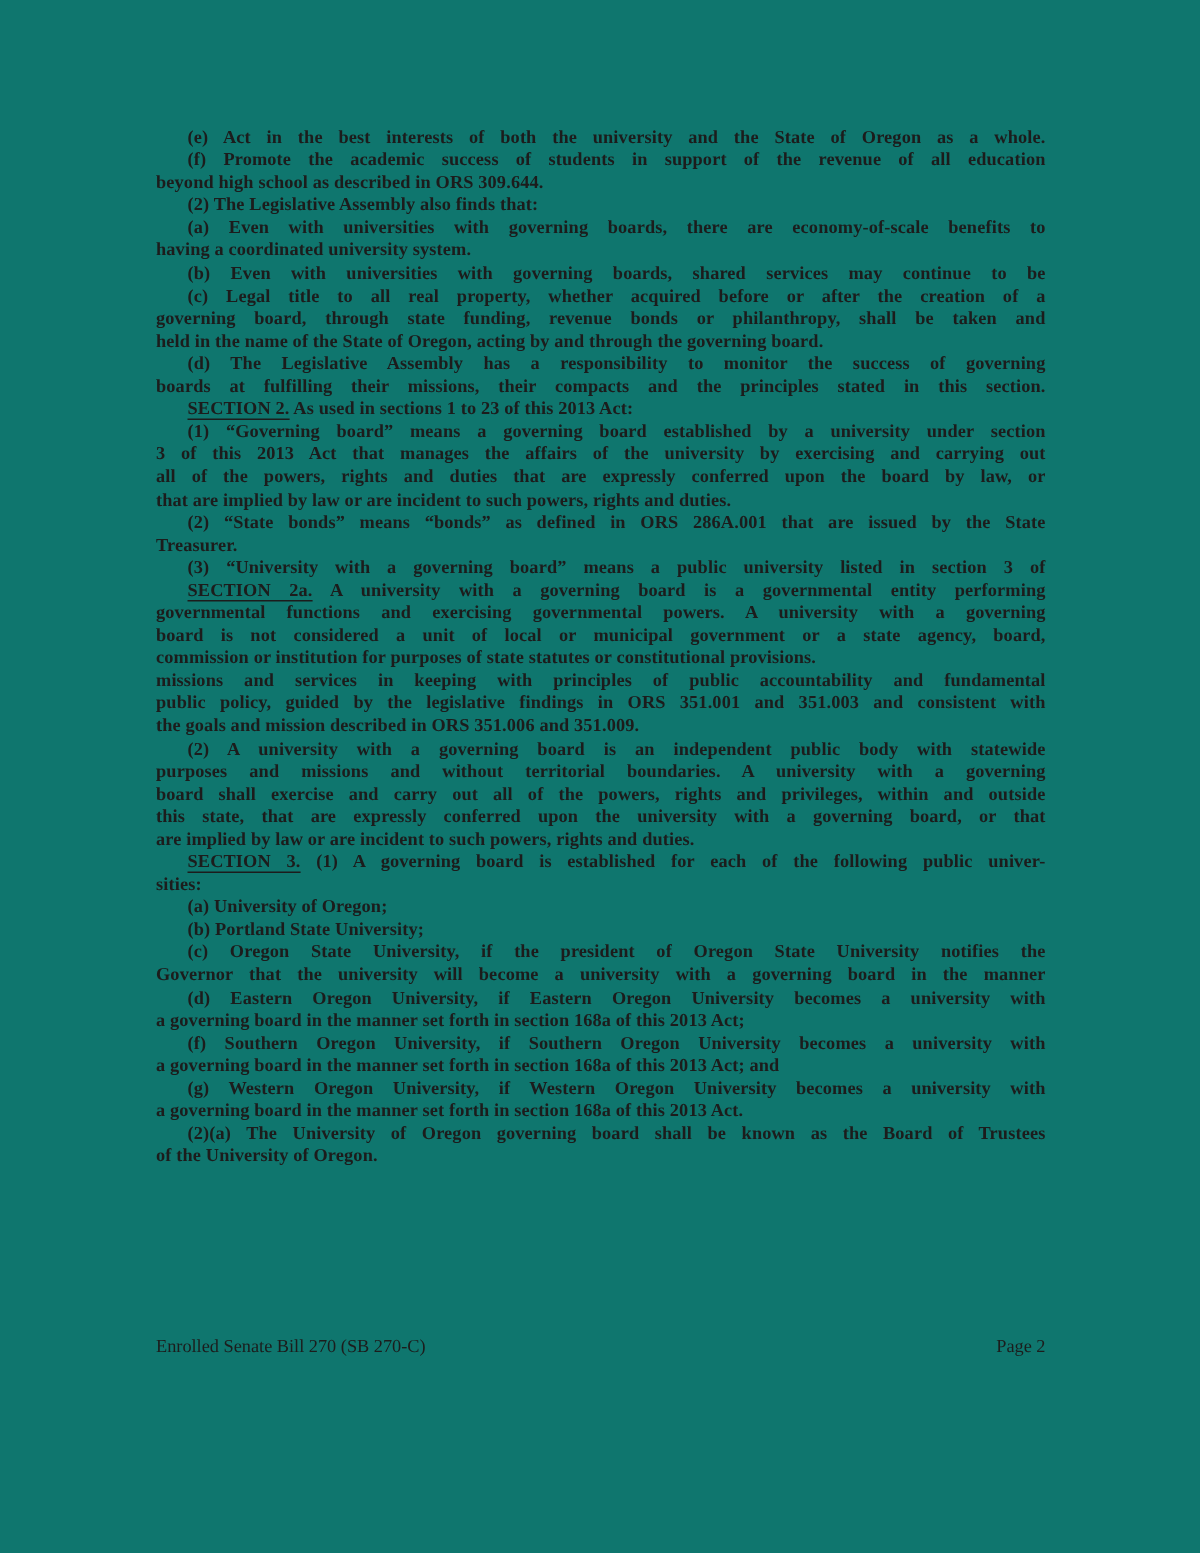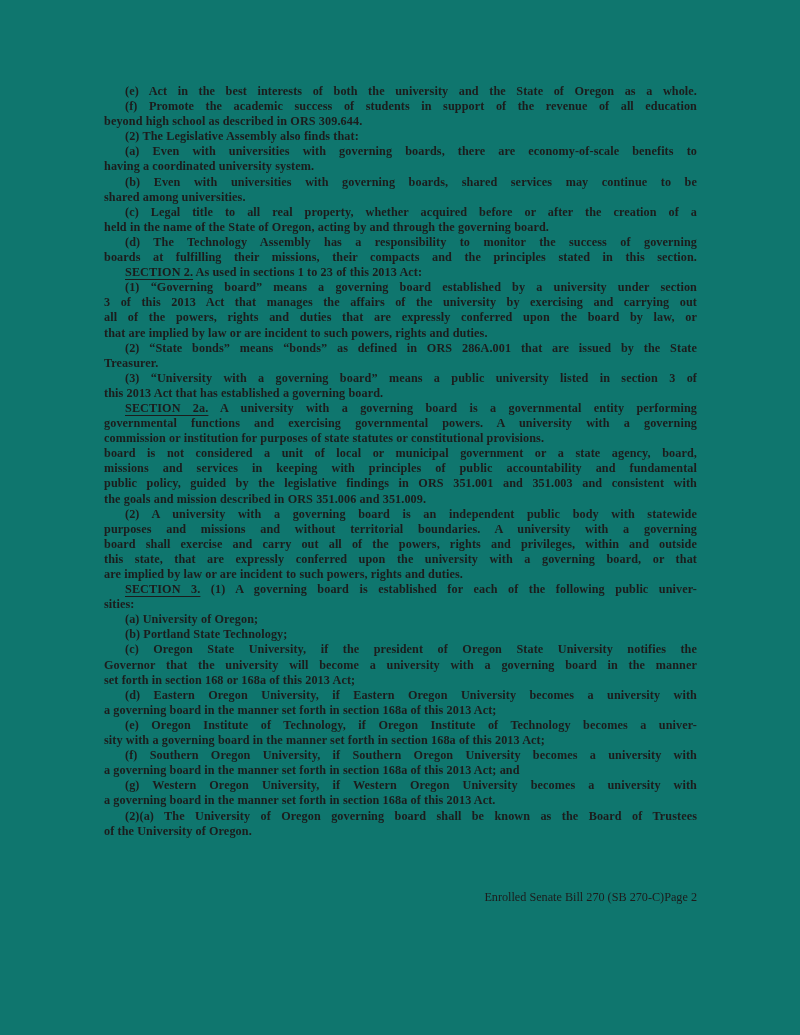--- a/index.html
+++ b/index.html
@@ -44,21 +44,21 @@
     text-underline-offset: 2.5px;
     text-decoration-thickness: 1px;
     text-align: center;
   }
   .page-footer {
     position: absolute;
     left: 104px;
     top: 890px;
     width: 593px;
     display: flex;
-    justify-content: flex-end;
+    justify-content: space-between;
     color: #1c1c1c;
     font-weight: normal;
     font-size: 12.2px;
     line-height: 15.1px;
   }
 </style>
 </head>
 <body>
 
 <div class="page">
@@ -72,52 +72,51 @@
       </div>
       <div class="paragraph">
         <div class="line indent">(2) The Legislative Assembly also finds that:</div>
       </div>
       <div class="paragraph">
         <div class="line indent stretch">(a) Even with universities with governing boards, there are economy-of-scale benefits to</div>
         <div class="line">having a coordinated university system.</div>
       </div>
       <div class="paragraph">
         <div class="line indent stretch">(b) Even with universities with governing boards, shared services may continue to be</div>
-        <div class="line">shared among universities.</div>
       </div>
       <div class="paragraph">
         <div class="line indent stretch">(c) Legal title to all real property, whether acquired before or after the creation of a</div>
+        <div class="line stretch">governing board, through state funding, revenue bonds or philanthropy, shall be taken and</div>
         <div class="line">held in the name of the State of Oregon, acting by and through the governing board.</div>
       </div>
       <div class="paragraph">
-        <div class="line indent stretch">(d) The Technology Assembly has a responsibility to monitor the success of governing</div>
+        <div class="line indent stretch">(d) The Legislative Assembly has a responsibility to monitor the success of governing</div>
         <div class="line stretch">boards at fulfilling their missions, their compacts and the principles stated in this section.</div>
       </div>
       <div class="paragraph">
         <div class="line indent"><span class="section-label">SECTION 2.</span> As used in sections 1 to 23 of this 2013 Act:</div>
       </div>
       <div class="paragraph">
         <div class="line indent stretch">(1) “Governing board” means a governing board established by a university under section</div>
         <div class="line stretch">3 of this 2013 Act that manages the affairs of the university by exercising and carrying out</div>
         <div class="line stretch">all of the powers, rights and duties that are expressly conferred upon the board by law, or</div>
         <div class="line">that are implied by law or are incident to such powers, rights and duties.</div>
       </div>
       <div class="paragraph">
         <div class="line indent stretch">(2) “State bonds” means “bonds” as defined in ORS 286A.001 that are issued by the State</div>
         <div class="line">Treasurer.</div>
       </div>
       <div class="paragraph">
         <div class="line indent stretch">(3) “University with a governing board” means a public university listed in section 3 of</div>
-        <div class="line">this 2013 Act that has established a governing board.</div>
       </div>
       <div class="paragraph">
         <div class="line indent stretch"><span class="section-label">SECTION 2a.</span> A university with a governing board is a governmental entity performing</div>
         <div class="line stretch">governmental functions and exercising governmental powers. A university with a governing</div>
+        <div class="line stretch">board is not considered a unit of local or municipal government or a state agency, board,</div>
         <div class="line">commission or institution for purposes of state statutes or constitutional provisions.</div>
-        <div class="line stretch">board is not considered a unit of local or municipal government or a state agency, board,</div>
       </div>
       <div class="paragraph">
         <div class="line stretch">missions and services in keeping with principles of public accountability and fundamental</div>
         <div class="line stretch">public policy, guided by the legislative findings in ORS 351.001 and 351.003 and consistent with</div>
         <div class="line">the goals and mission described in ORS 351.006 and 351.009.</div>
       </div>
       <div class="paragraph">
         <div class="line indent stretch">(2) A university with a governing board is an independent public body with statewide</div>
         <div class="line stretch">purposes and missions and without territorial boundaries. A university with a governing</div>
         <div class="line stretch">board shall exercise and carry out all of the powers, rights and privileges, within and outside</div>
@@ -125,34 +124,29 @@
         <div class="line">are implied by law or are incident to such powers, rights and duties.</div>
       </div>
       <div class="paragraph">
         <div class="line indent stretch"><span class="section-label">SECTION 3.</span> (1) A governing board is established for each of the following public univer-</div>
         <div class="line">sities:</div>
       </div>
       <div class="paragraph">
         <div class="line indent">(a) University of Oregon;</div>
       </div>
       <div class="paragraph">
-        <div class="line indent">(b) Portland State Technology;</div>
+        <div class="line indent">(b) Portland State University;</div>
       </div>
       <div class="paragraph">
         <div class="line indent stretch">(c) Oregon State University, if the president of Oregon State University notifies the</div>
         <div class="line stretch">Governor that the university will become a university with a governing board in the manner</div>
-        <div class="line">set forth in section 168 or 168a of this 2013 Act;</div>
       </div>
       <div class="paragraph">
         <div class="line indent stretch">(d) Eastern Oregon University, if Eastern Oregon University becomes a university with</div>
         <div class="line">a governing board in the manner set forth in section 168a of this 2013 Act;</div>
-      </div>
-      <div class="paragraph">
-        <div class="line indent stretch">(e) Oregon Institute of Technology, if Oregon Institute of Technology becomes a univer-</div>
-        <div class="line">sity with a governing board in the manner set forth in section 168a of this 2013 Act;</div>
       </div>
       <div class="paragraph">
         <div class="line indent stretch">(f) Southern Oregon University, if Southern Oregon University becomes a university with</div>
         <div class="line">a governing board in the manner set forth in section 168a of this 2013 Act; and</div>
       </div>
       <div class="paragraph">
         <div class="line indent stretch">(g) Western Oregon University, if Western Oregon University becomes a university with</div>
         <div class="line">a governing board in the manner set forth in section 168a of this 2013 Act.</div>
       </div>
       <div class="paragraph">

